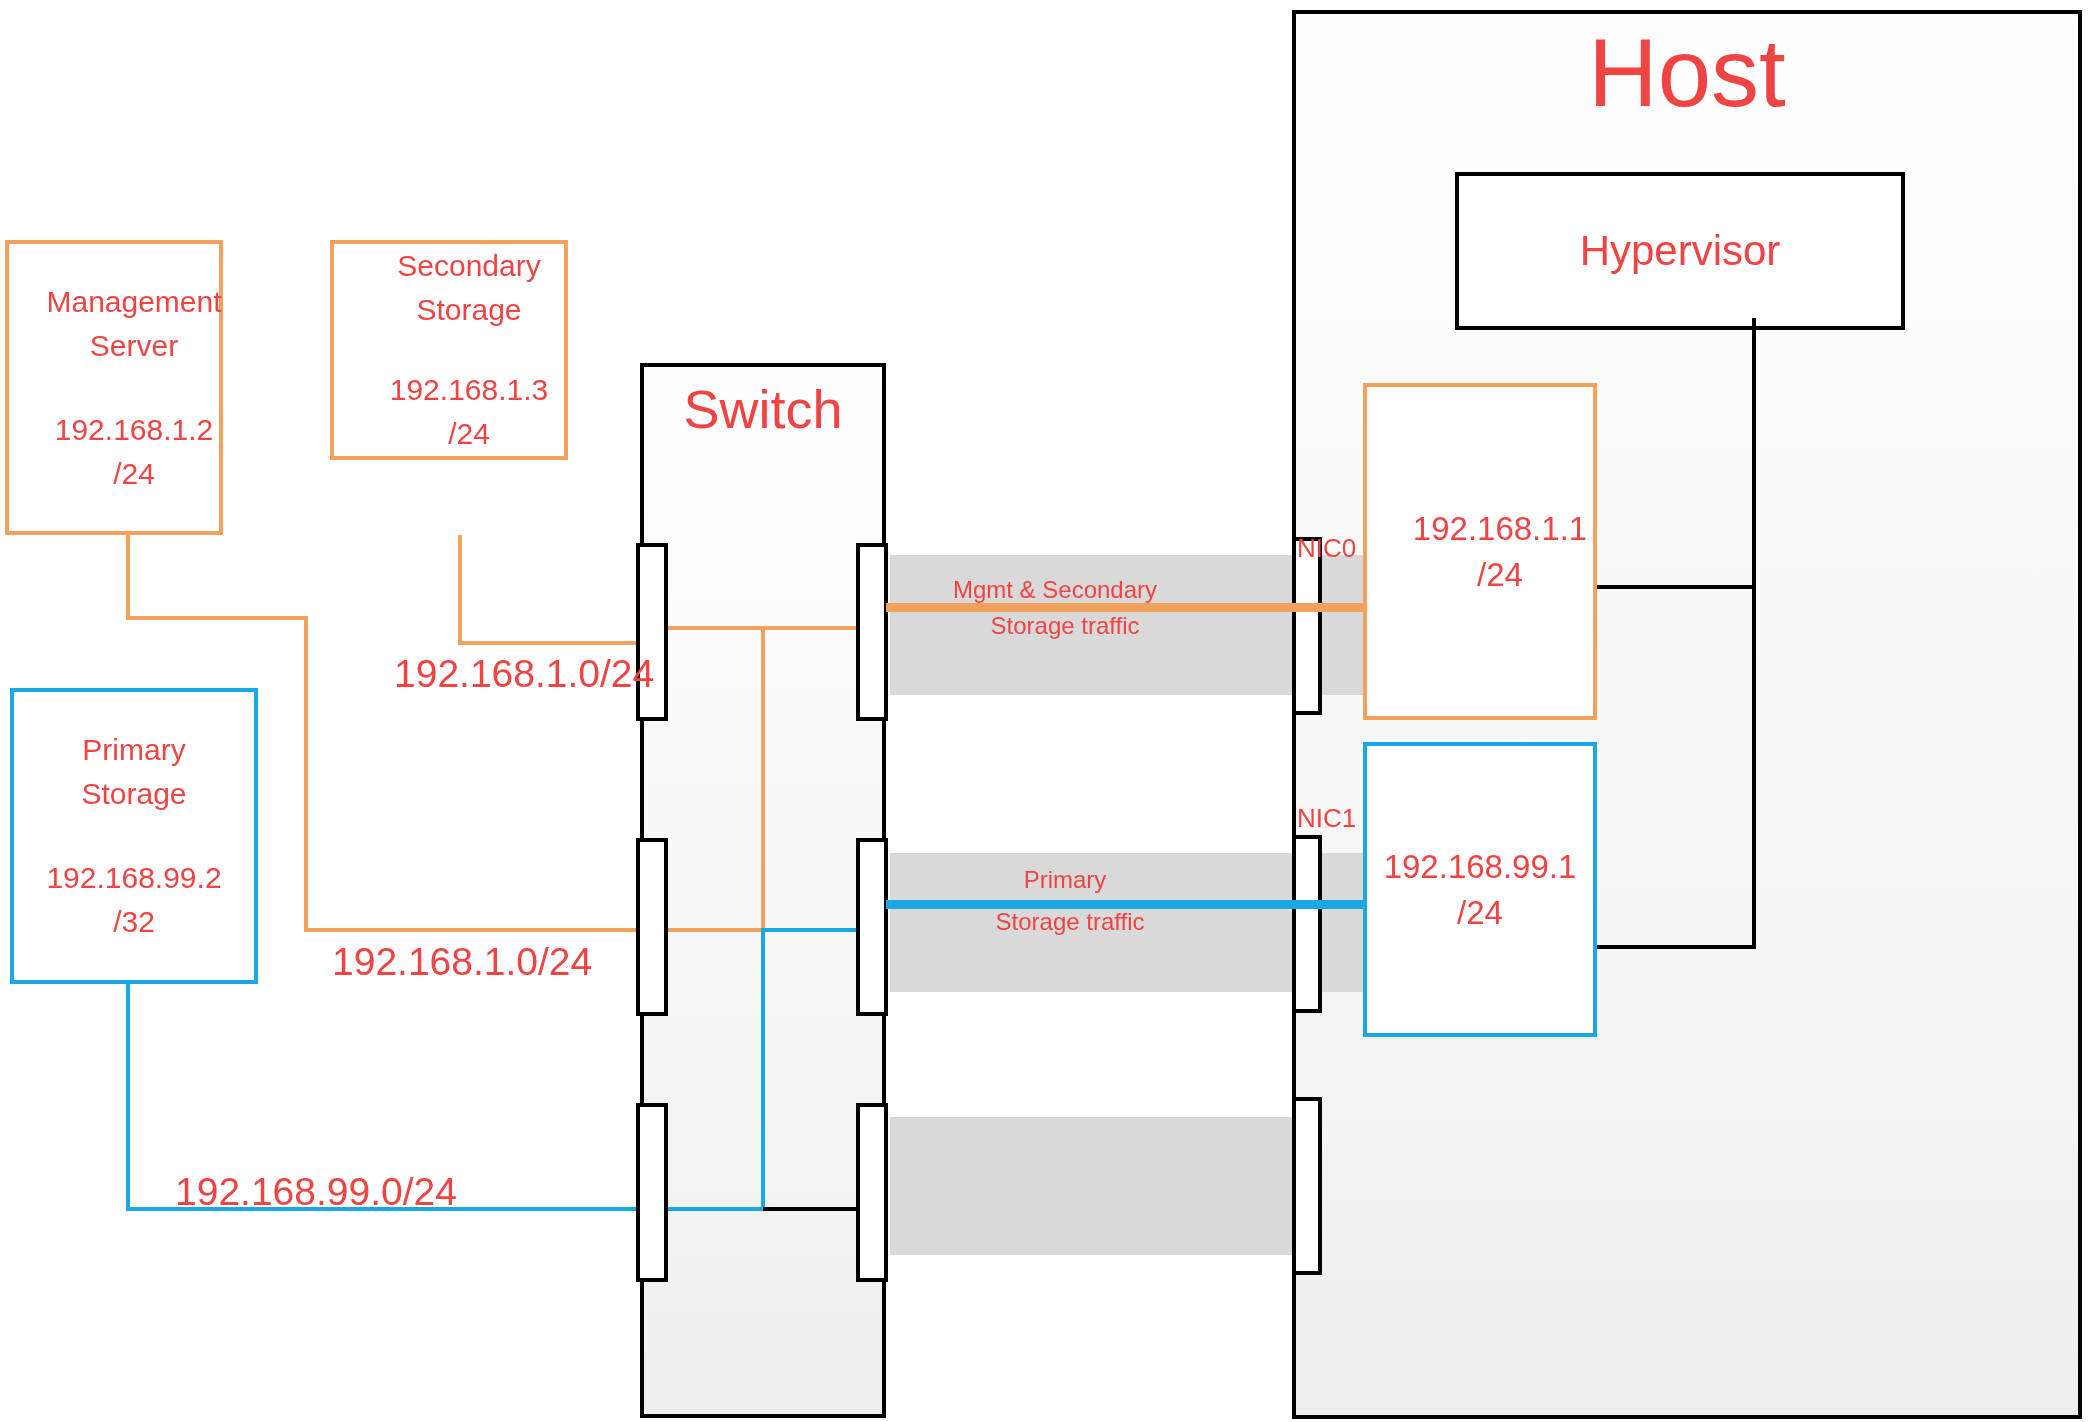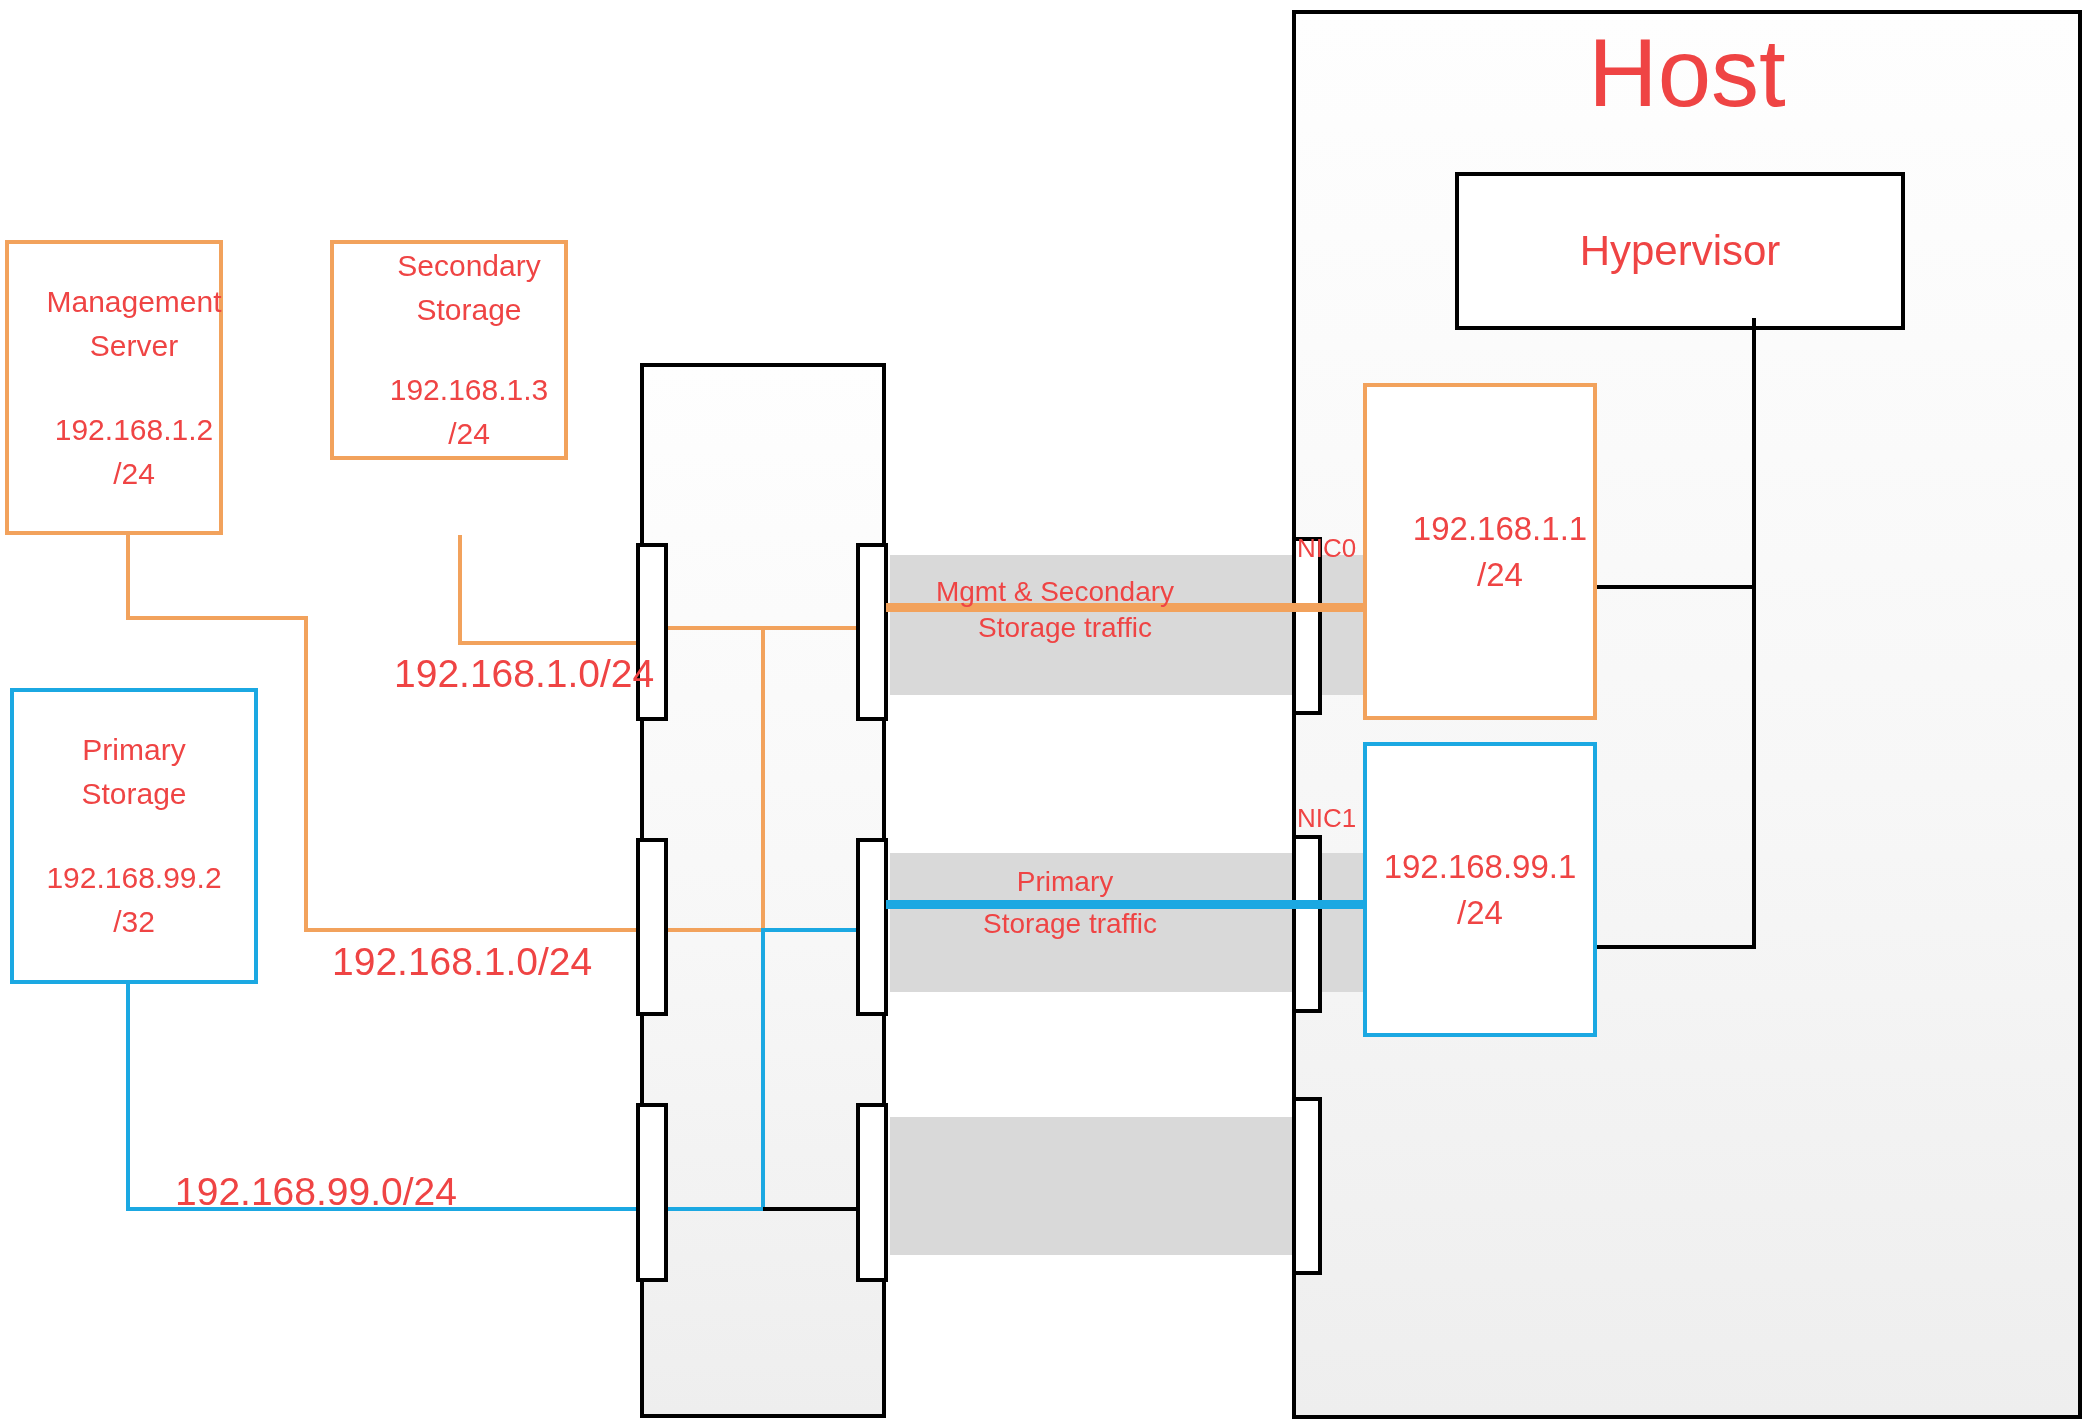--- a/index.html
+++ b/index.html
@@ -28,35 +28,36 @@
   
   .band{background:var(--band);}
   
   .port{background:#ffffff;border:4px solid #000;box-sizing:border-box;z-index:30;}
   
   .hline,.vline{z-index:20;}
   .thick{z-index:40;}
   
   .subnet{font-size:39px;text-align:left;z-index:45;}
   .niclabel{font-size:26px;z-index:45;}
-  .bandlabel{font-size:28px;text-align:center;z-index:45;}
+  .bandlabel{font-size:24px;text-align:center;z-index:45;}
 </style>
 </head>
 <body>
 
 <div class="canvas">
 
   <div class="abs bigbox" style="left:1292px;top:10px;width:790px;height:1409px;"></div>
   <div class="abs host-title" style="left:1292px;top:18px;width:790px;">Host</div>
 
   <div class="abs whitebox" style="left:1455px;top:160px;width:450px;height:158px;display:flex;align-items:center;justify-content:center;z-index:15;">
     <span class="hyper-label">Hypervisor</span>
   </div>
 
   <div class="abs bigbox" style="left:640px;top:363px;width:246px;height:1055px;"></div>
+  <div class="abs switch-title" style="left:640px;top:378px;width:246px;">Switch</div>
 
   <div class="abs band" style="left:890px;top:555px;width:473px;height:140px;z-index:10;"></div>
   <div class="abs band" style="left:890px;top:853px;width:473px;height:139px;z-index:10;"></div>
   <div class="abs band" style="left:890px;top:1117px;width:403px;height:138px;z-index:10;"></div>
 
   <div class="abs thick" style="left:886px;top:603px;width:477px;height:9px;background:var(--orange);"></div>
   <div class="abs thick" style="left:886px;top:900px;width:477px;height:9px;background:var(--blue);"></div>
 
   <div class="abs bandlabel" style="left:830px;top:576px;width:450px;">Mgmt &amp; Secondary</div>
   <div class="abs bandlabel" style="left:840px;top:612px;width:450px;">Storage traffic</div>

